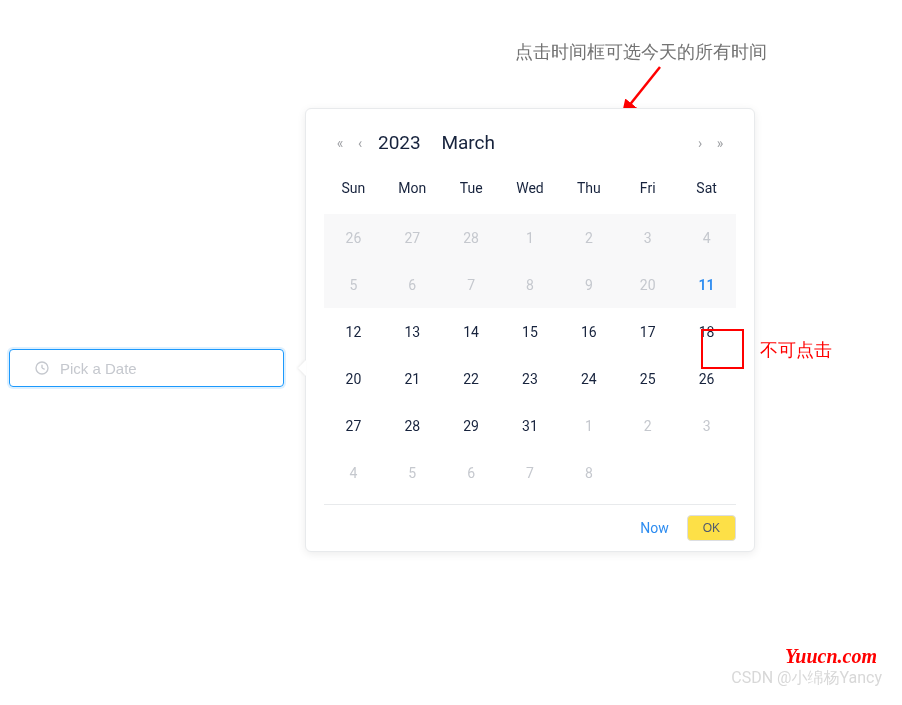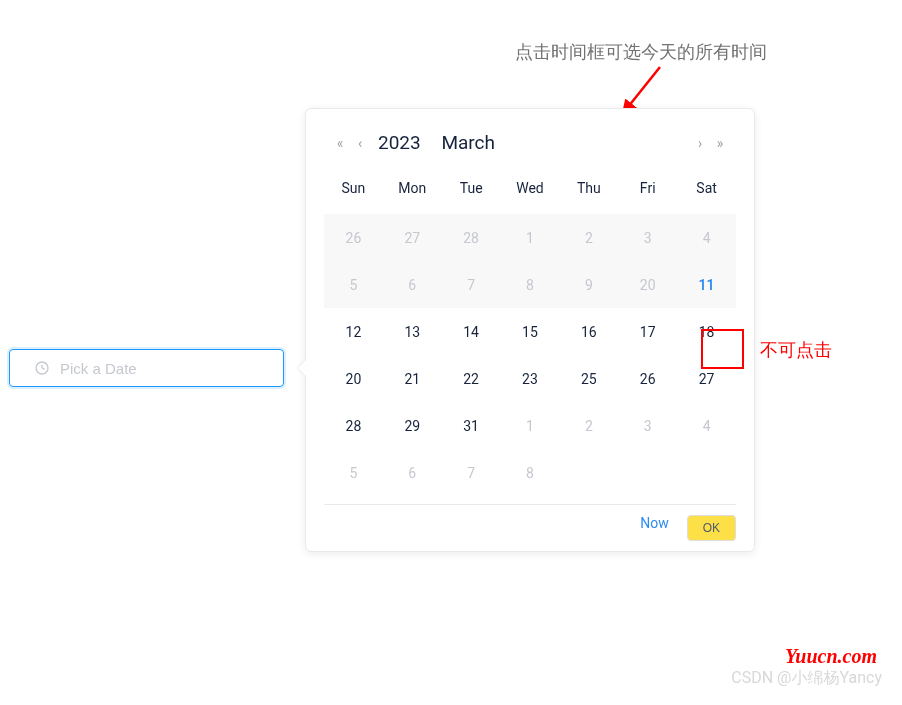--- a/index.html
+++ b/index.html
@@ -161,21 +161,21 @@
     .day-cell.today {
       color: #2d8cf0;
       font-weight: 600;
     }
     .footer {
       border-top: 1px solid #e8eaec;
       padding: 10px 0;
       margin-top: 8px;
       display: flex;
       justify-content: flex-end;
-      align-items: flex-start;
+      align-items: center;
       gap: 18px;
     }
     .now-btn {
       color: #2d8cf0;
       font-size: 14px;
       cursor: pointer;
     }
     .ok-btn {
       border: 1px solid #dcdee2;
       background: #fde047;
@@ -286,20 +286,21 @@
       <div class="day-cell ">13</div>
       <div class="day-cell ">14</div>
       <div class="day-cell ">15</div>
       <div class="day-cell ">16</div>
       <div class="day-cell ">17</div>
       <div class="day-cell ">18</div>
       <div class="day-cell ">20</div>
       <div class="day-cell ">21</div>
       <div class="day-cell ">22</div>
       <div class="day-cell ">23</div>
+      <div class="day-cell ">24</div>
       <div class="day-cell ">25</div>
       <div class="day-cell ">26</div>
       <div class="day-cell ">27</div>
       <div class="day-cell ">28</div>
       <div class="day-cell ">29</div>
       <div class="day-cell ">31</div>
       <div class="day-cell other-month">1</div>
       <div class="day-cell other-month">2</div>
       <div class="day-cell other-month">3</div>
       <div class="day-cell other-month">4</div>

